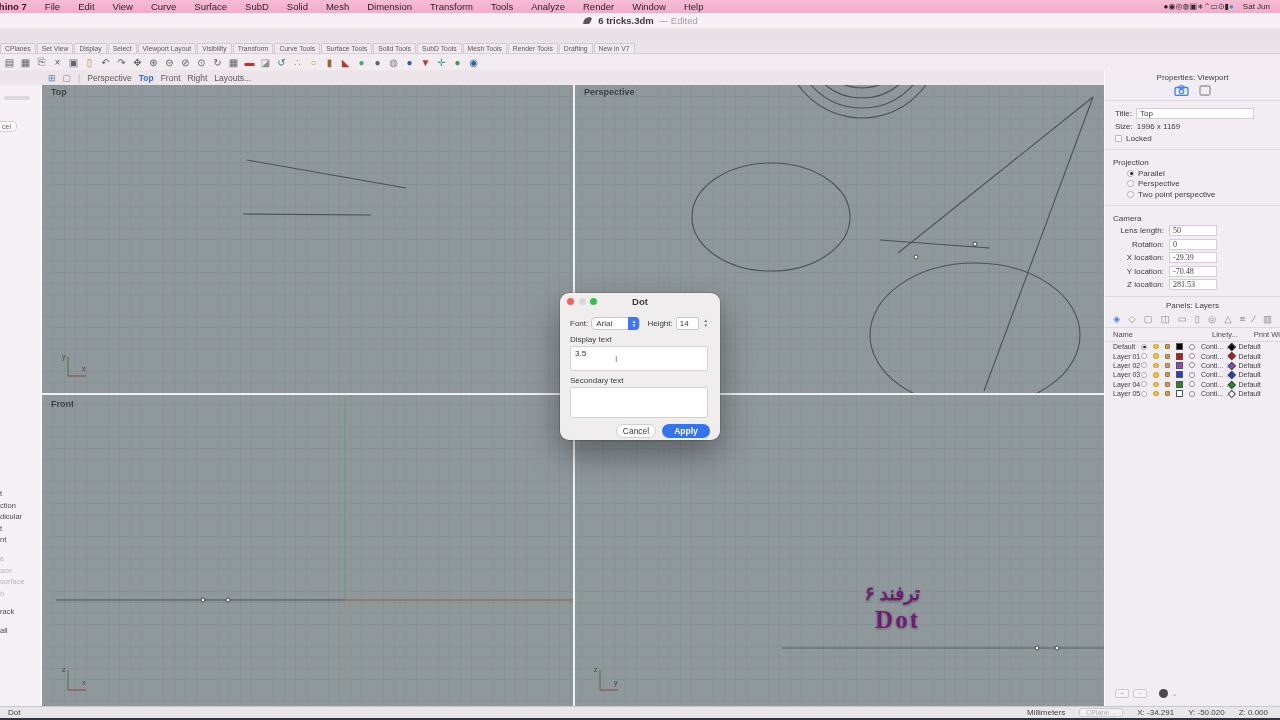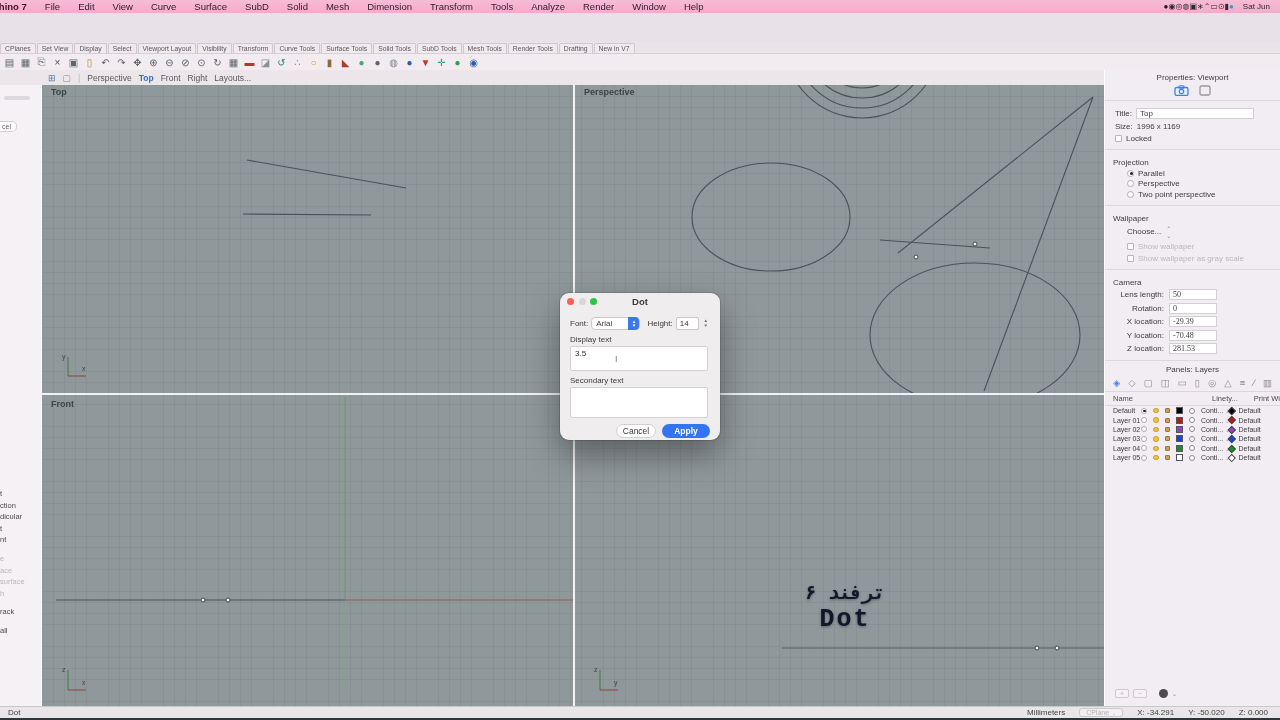--- a/index.html
+++ b/index.html
@@ -72,22 +72,22 @@
   .vdiv { position:absolute; background:#f2f2f2; }
   .vdiv.v { left:531px; top:0; width:2px; height:621px; }
   .vdiv.h { left:0; top:308px; width:1062px; height:2px; }
   .vp-label { position:absolute; font-size:9px; font-weight:bold; color:#3d4447; }
   .vp-label.top { left:9px; top:2px; }
   .vp-label.persp { left:542px; top:2px; }
   .vp-label.front { left:9px; top:314px; }
   .drawing { position:absolute; left:0; top:0; }
 
   
-  .caption { position:absolute; left:770px; top:583px; width:150px; text-align:center; color:#0f172a;
-    font-family:Liberation Mono, monospace; text-shadow:0 1px 3px rgba(0,0,0,0.35); }
+  .caption { position:absolute; left:770px; top:583px; width:150px; text-align:right; color:#701a75;
+    font-family:Liberation Serif, serif; text-shadow:0 1px 3px rgba(0,0,0,0.35); }
   .caption .fa { font-size:19px; font-weight:bold; direction:rtl; line-height:22px; }
   .caption .en { font-size:25px; font-weight:bold; letter-spacing:2px; line-height:30px; }
 
   
   .dialog { position:absolute; left:560px; top:293px; width:160px; height:147px; background:#efedee;
     border-radius:9px; box-shadow:0 14px 34px rgba(0,0,0,0.38), 0 0 0 1px rgba(0,0,0,0.12); }
   .dlg-title { position:relative; height:17px; display:flex; align-items:center; justify-content:center;
     font-size:9.5px; font-weight:bold; color:#3c3c3c; }
   .lights { position:absolute; left:7px; top:5px; display:flex; gap:4.5px; }
   .light { width:7px; height:7px; border-radius:50%; }
@@ -179,20 +179,27 @@
       <span class="mitem">File</span><span class="mitem">Edit</span><span class="mitem">View</span><span class="mitem">Curve</span><span class="mitem">Surface</span><span class="mitem">SubD</span><span class="mitem">Solid</span><span class="mitem">Mesh</span><span class="mitem">Dimension</span><span class="mitem">Transform</span><span class="mitem">Tools</span><span class="mitem">Analyze</span><span class="mitem">Render</span><span class="mitem">Window</span><span class="mitem">Help</span></span>
     </div>
     <div class="mright">
       <span>
         
       <span class="sicon" style="color: rgb(28, 28, 28);">●</span><span class="sicon" style="color: rgb(43, 43, 43);">◉</span><span class="sicon" style="color: rgb(43, 43, 43);">◎</span><span class="sicon" style="color: rgb(43, 43, 43);">◍</span><span class="sicon" style="color: rgb(43, 43, 43);">▣</span><span class="sicon" style="color: rgb(43, 43, 43);">∗</span><span class="sicon" style="color: rgb(43, 43, 43);">⌃</span><span class="sicon" style="color: rgb(43, 43, 43);">▭</span><span class="sicon" style="color: rgb(43, 43, 43);">⊙</span><span class="sicon" style="color: rgb(43, 43, 43);">▮</span><span class="sicon" style="color: rgb(46, 159, 212);">●</span></span>
       <span>Sat Jun</span>
     </div>
   </div>
 
+  <div class="titlebar">
+    <svg class="rhino-glyph" viewBox="0 0 11 9">
+      <path d="M1 8 L2 4 L4 2 L7 1 L10 2 L9 5 L7 8 Z" fill="#5a5a5a"></path>
+    </svg>
+    <span class="doc-title">6 tricks.3dm</span>
+    <span class="edited">—  Edited</span>
+  </div>
 
 
   <div class="tabsrow">
 
   <span class="ttab">CPlanes</span>
       <span class="ttab">Set View</span>
       <span class="ttab">Display</span>
       <span class="ttab">Select</span>
       <span class="ttab">Viewport Layout</span>
       <span class="ttab">Visibility</span>
@@ -447,35 +454,20 @@
             <span class="radio"></span>
             <span>Perspective</span>
           </div>
           <div class="radio-row">
             <span class="radio"></span>
             <span>Two point perspective</span>
           </div>
         </div>
     </div>
 
-    <div class="rp-sec">
-      <div class="sec-head">Wallpaper</div>
-      <div class="choose-row">
-        <span>Choose...</span>
-        <span class="mini-stepper">⌃<br>⌄</span>
-      </div>
-      <div class="lblrow dimtxt" style="margin-left:22px;">
-        <span class="chk"></span>
-        <span>Show wallpaper</span>
-      </div>
-      <div class="lblrow dimtxt" style="margin-left:22px;">
-        <span class="chk"></span>
-        <span>Show wallpaper as gray scale</span>
-      </div>
-    </div>
 
     <div class="rp-sec">
       <div class="sec-head">Camera</div>
       <div>
 
       <div class="cam-row">
             <span class="cl">Lens length:</span>
             <span class="cv">50</span>
           </div>
           <div class="cam-row">

